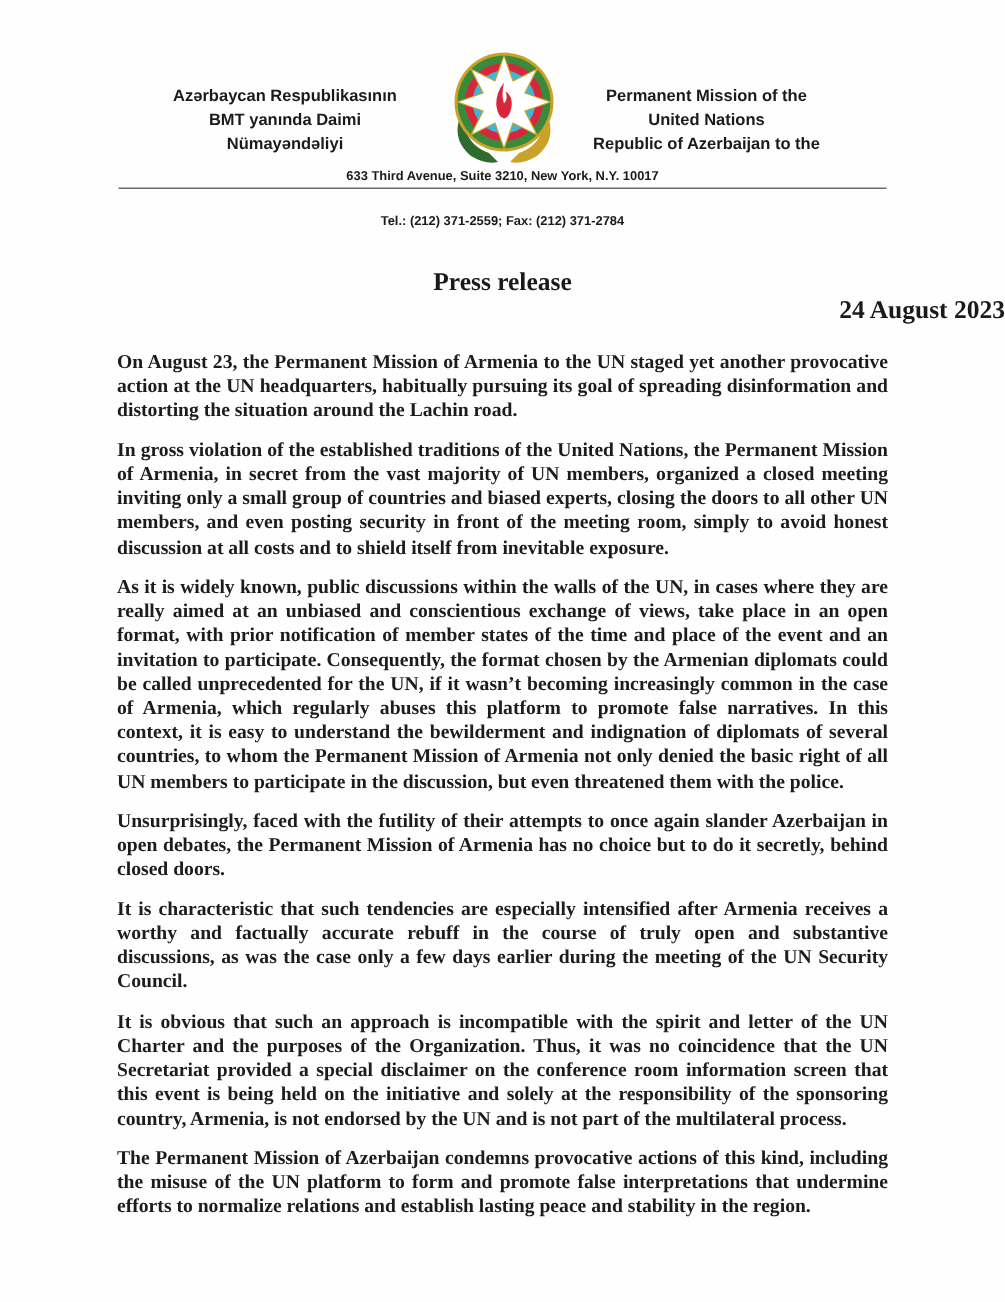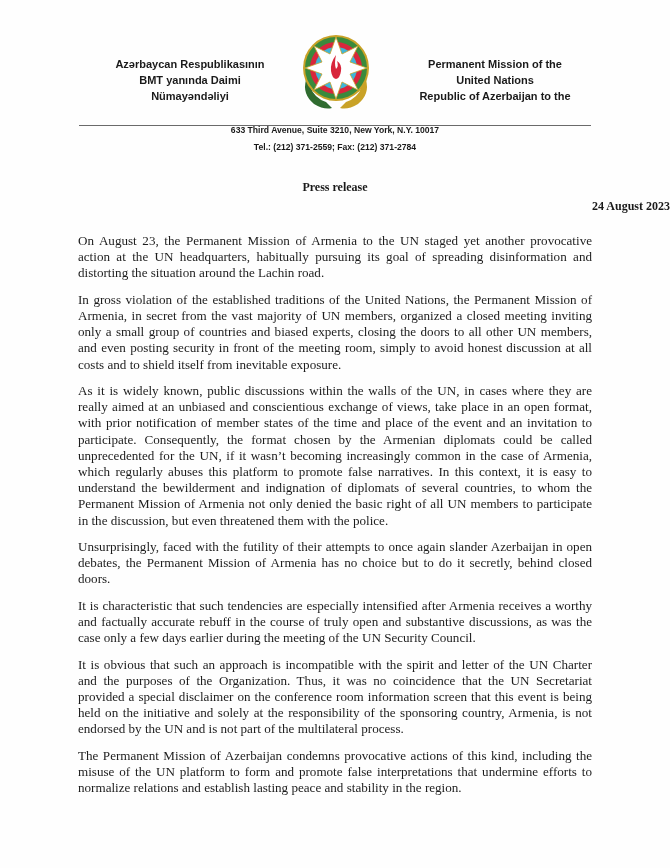--- a/index.html
+++ b/index.html
@@ -5,46 +5,46 @@
     html, body { margin: 0; padding: 0; background: #ffffff; }
     body { width: 670px; height: 868px; position: relative; overflow: hidden; color: #1a1a1a; }
     .page { position: absolute; left: 0; top: 0; width: 670px; height: 868px; background: #fefefe; }
 
     .hdr-col {
       position: absolute; top: 56px; width: 230px; text-align: center;
       font-family: "Liberation Sans", sans-serif; font-weight: bold; font-size: 11px;
       line-height: 16px; color: #1a1a1a;
     }
     .hdr-left { left: 75px; }
-    .hdr-right { left: 380px; }
+    .hdr-right { left: 356px; }
 
     .emblem { position: absolute; left: 296px; top: 28px; width: 80px; height: 84px; }
 
     .rule { position: absolute; left: 79px; top: 125px; width: 512px; height: 0; border-top: 1px solid #6a6a6a; }
 
     .addr {
       position: absolute; left: 0; width: 670px; text-align: center;
       font-family: "Liberation Sans", sans-serif; font-weight: bold; font-size: 8.6px; line-height: 11px; color: #1a1a1a;
     }
-    .addr-1 { top: 125px; }
+    .addr-1 { top: 112px; }
     .addr-2 { top: 142px; }
 
     .title {
       position: absolute; left: 0; width: 670px; text-align: center;
-      font-family: "Liberation Serif", serif; font-weight: bold; font-size: 12px; line-height: 19px; color: #1a1a1a;
+      font-family: "Liberation Serif", serif; font-weight: bold; font-size: 17px; line-height: 19px; color: #1a1a1a;
     }
     .title-1 { top: 178px; }
     .title-2 { top: 197px; text-align: right; }
 
     .body {
       position: absolute; left: 78px; top: 233px; width: 514px;
       font-family: "Liberation Serif", serif; font-size: 13.1px; line-height: 16.2px; color: #1c1c1c;
       text-align: justify;
     }
-    .body p { margin: 0 0 10.2px 0; }
+    .body p { margin: 0 0 10.2px 0; font-weight: bold; }
   </style>
 </head>
 <body>
 
 <div class="page">
 
   <div class="hdr-col hdr-left">
     <div>Azərbaycan Respublikasının</div>
     <div>BMT yanında Daimi</div>
     <div>Nümayəndəliyi</div>

